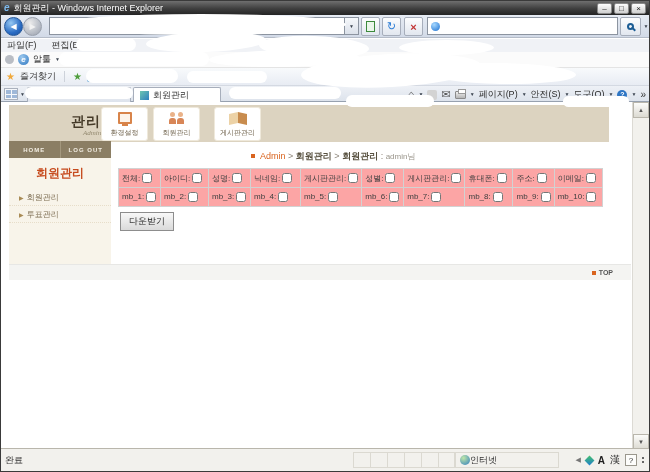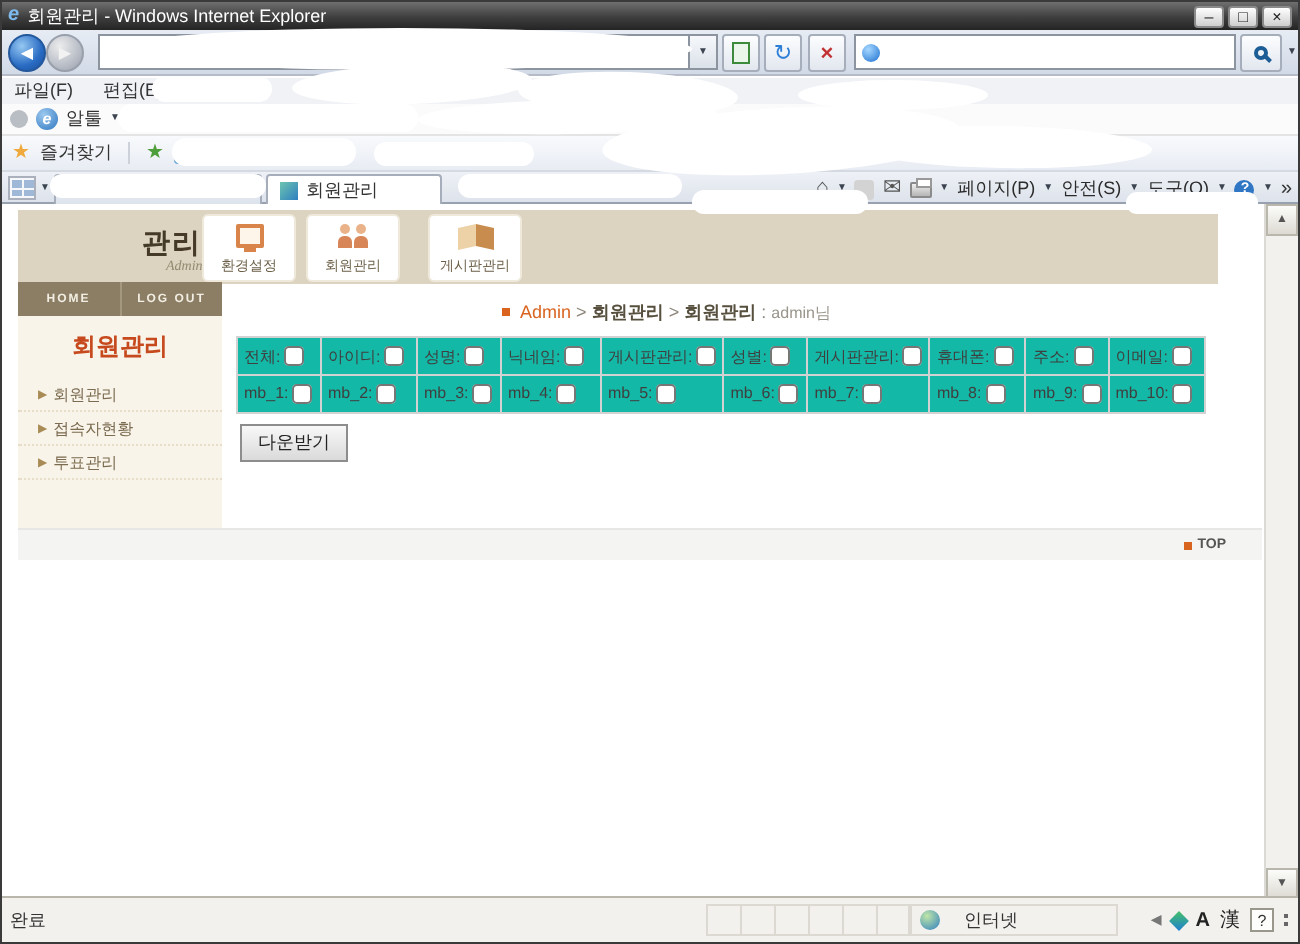--- a/index.html
+++ b/index.html
@@ -143,21 +143,21 @@
     background:#f8f4ea; padding-top:7px; }
   .side-title { text-align:center; font-size:12px; font-weight:bold; color:#c64a1d;
     padding-bottom:7px; }
   .side-item { display:flex; align-items:center; gap:3px; padding:3px 0 2px 10px; font-size:8px;
     color:#7b6b50; border-bottom:1px dotted #e7ddc9; }
   .side-bullet { color:#a98b55; font-size:6px; }
 
   .fieldtable { position:absolute; top:66px; left:117px; border-collapse:collapse;
     table-layout:fixed; }
   .fieldtable td { border:1px solid #d2d2d2; height:19px; padding:0 3px; font-size:8px;
-    color:#3f3f3f; white-space:nowrap; background:#14b8a6; }
+    color:#3f3f3f; white-space:nowrap; background:#fca5a5; }
   .fieldtable input { width:10px; height:10px; vertical-align:middle; margin-left:2px; }
 
   .dl-btn { position:absolute; top:110px; left:119px; font-size:9px; color:#222;
     background:linear-gradient(#f8f8f8,#dadada); border:1px solid #8d8d8d; padding:2px 8px;
     font-family:inherit; }
 
   .footer-strip { position:absolute; top:162px; left:8px; width:622px; height:16px;
     background:#f4f4f2; border-top:1px solid #e7e7e5; display:flex; align-items:center;
     justify-content:flex-end; padding-right:18px; gap:3px; }
   .top-sq { width:4px; height:4px; background:#d9641f; }
@@ -172,21 +172,21 @@
   .sup { top:0; } .sdown { bottom:0; }
 
   
   .statusbar { position:absolute; left:0; right:0; bottom:0; height:23px; background:#f2f1ed;
     border-top:1px solid #b9b6ac; font-size:9px; color:#333; }
   .st-done { position:absolute; left:4px; top:5px; }
   .st-cells { position:absolute; left:352px; top:3px; display:flex; }
   .st-cell { width:17px; height:16px; border:1px solid #dbd9d1; border-right:none; }
   .st-cell:last-child { border-right:1px solid #dbd9d1; }
   .st-zone { position:absolute; left:454px; top:3px; width:104px; height:16px; display:flex;
-    align-items:center; gap:12px; padding-left:4px; border:1px solid #dbd9d1; }
+    align-items:center; gap:0; padding-left:4px; border:1px solid #dbd9d1; }
   .globe-ic { width:10px; height:10px; border-radius:50%;
     background:radial-gradient(circle at 35% 30%,#bfe6a8,#2f7fc0); }
   .st-ime { position:absolute; right:5px; top:3px; display:flex; align-items:center; gap:5px;
     height:16px; }
   .ime-arrow { font-size:7px; color:#777; }
   .ime-diamond { width:7px; height:7px; background:linear-gradient(135deg,#45c06a,#1f7fd0);
     transform:rotate(45deg); }
   .ime-a { font-size:10px; font-weight:bold; color:#222; }
   .ime-hanja { font-size:10px; color:#222; font-family:"DejaVu Sans",sans-serif; }
   .ime-help { width:12px; height:12px; border:1px solid #9a978d; background:#fdfdfb;
@@ -329,24 +329,20 @@
       <span class="bc-bold">회원관리</span>
       <span>:</span>
       <span class="bc-user">admin님</span>
     </div>
 
     <div class="sidebar">
       <div class="side-title">회원관리</div>
       <div class="side-item">
         <span class="side-bullet">▶</span>
         <span>회원관리</span>
-      </div>
-      <div class="side-item">
-        <span class="side-bullet">▶</span>
-        <span>접속자현황</span>
       </div>
       <div class="side-item">
         <span class="side-bullet">▶</span>
         <span>투표관리</span>
       </div>
     </div>
 
     <table class="fieldtable">
       <colgroup>
         <col style="width:42px">

